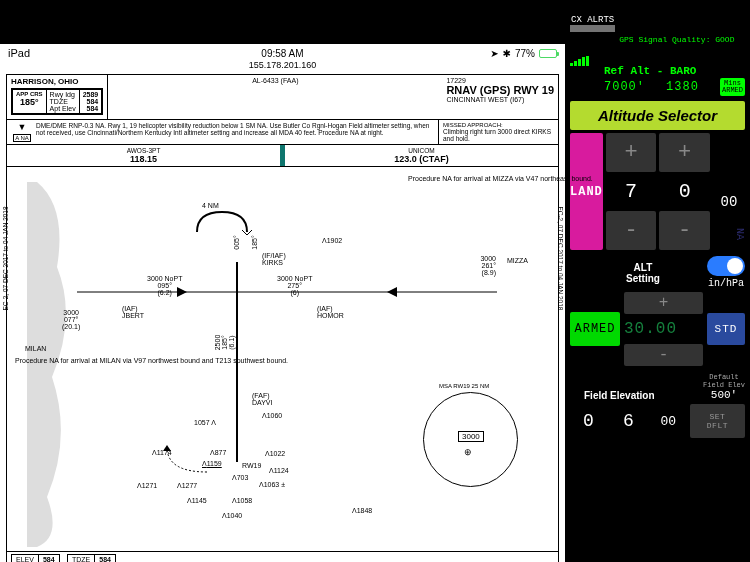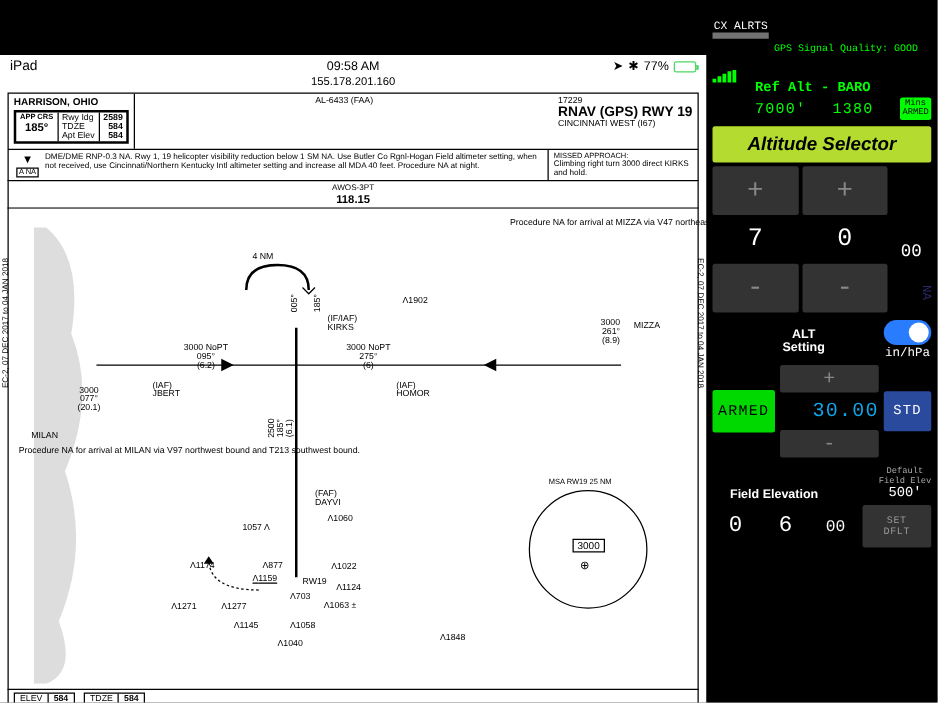--- a/index.html
+++ b/index.html
@@ -85,21 +85,21 @@
     
     .control-panel {
       width: 185px; height:562px;
       background: #000;
       color: #fff;
       font-family: "Courier New", monospace;
       display:flex; flex-direction:column;
       padding:4px 5px;
     }
     .gps-row { display:flex; align-items:center; gap:4px; font-size:9px;}
-    .cx-alerts { color:#fff; font-size:9px; border-bottom:5px solid #737373; padding:0 1px; text-align:center; line-height:1.05;}
+    .cx-alerts { color:#fff; font-size:9px; border-bottom:7px solid #737373; padding:0 1px; text-align:center; line-height:1.05;}
     .gps-good { color:#0f0; font-size:8px;margin-top:31px;}
     .ref-row { display:flex; align-items:center; gap:4px; margin-top:1px;}
     .sig { width:30px; display:flex; align-items:flex-end; gap:1px; height:10px;}
     .sig i { width:3px; background:#0f0;}
     .sig i:nth-child(1){height:3px}.sig i:nth-child(2){height:5px}.sig i:nth-child(3){height:7px}.sig i:nth-child(4){height:9px}.sig i:nth-child(5){height:10px}
     .ref-alt { color:#0f0; font-weight:bold; font-size:11px;margin-top:20px;}
     .readout-row { display:flex; align-items:center; justify-content:space-between; margin-top:1px; padding-left:34px;}
     .readout { color:#0f0; font-size:12px; letter-spacing:1px;}
     .mins-armed { background:#0f0; color:#000; font-size:7px; padding:2px 2px; text-align:center; line-height:1; border-radius:2px;}
     .alt-selector-btn {
@@ -115,21 +115,21 @@
     .digit.small { font-size:14px;}
     .land-btn { background:#d81b9e; color:#fff; text-align:center; font-size:12px; padding:14px 0; border-radius:2px; font-weight:bold; letter-spacing:1px;}
     .na-label { color:#2a2a6a; font-size:10px; writing-mode:vertical-rl; text-align:center; padding:10px 0;}
     .section-label { color:#fff; font-size:10px; text-align:center; margin-top:8px; font-family:Arial,sans-serif; font-weight:bold;}
     .toggle { width:38px; height:20px; background:#2a7cff; border-radius:10px; position:relative; margin-left:auto;}
     .toggle::after { content:''; position:absolute; right:2px; top:2px; width:16px; height:16px; background:#fff; border-radius:50%;}
     .unit-label { color:#fff; font-size:10px;}
     .baro-row { display:flex; gap:4px; align-items:center; margin-top:3px;}
     .armed-btn { background:#00d900; color:#000; font-size:12px; padding:10px 4px; text-align:center; letter-spacing:1px; border-radius:2px; flex:0 0 50px;}
     .baro-col { flex:1; display:flex; flex-direction:column; gap:2px;}
-    .baro-val { color:#0ea5e9; font-size:16px; text-align:right; padding:4px 0; letter-spacing:1px;}
+    .baro-val { color:#15803d; font-size:16px; text-align:left; padding:4px 0; letter-spacing:1px;}
     .std-btn { background:#2a4a9e; color:#fff; font-size:11px; padding:10px 4px; text-align:center; border-radius:2px; flex:0 0 38px; letter-spacing:1px;}
     .sm-pm { background:#333; color:#888; text-align:center; font-size:16px; padding:2px 0; border-radius:2px;}
     .fe-section { margin-top:8px;}
     .fe-header { display:flex; justify-content:space-between; align-items:flex-end;}
     .fe-label { color:#fff; font-size:10px; font-weight:bold; padding-left:14px; font-family:Arial,sans-serif;}
     .fe-default { color:#aaa; font-size:7px; text-align:center; line-height:1.1;}
     .fe-default .v { color:#fff; font-size:11px;}
     .fe-row { display:flex; gap:3px; margin-top:3px; align-items:center;}
     .fe-digit { flex:1; background:transparent; color:#fff; text-align:center; font-size:18px; padding:3px 0; position:relative;}
     .fe-digit.small { font-size:13px;}
@@ -195,20 +195,24 @@
       <div style="font-size:6px">MISSED APPROACH:</div>
       <div>Climbing right turn 3000 direct KIRKS and hold.</div>
     </div>
   </div>
 
   <div class="freq-row">
     <div class="freq-cell">
         <div class="name">AWOS-3PT</div>
         <div class="val">118.15</div>
       </div>
+    <div class="freq-cell">
+        <div class="name">UNICOM</div>
+        <div class="val">123.0 (CTAF)</div>
+      </div>
   </div>
 
   <div class="plan-view">
     <svg class="terrain" viewBox="0 0 90 370">
       <path d="M10 5 Q40 30 30 90 Q50 140 25 200 Q45 260 20 320 Q35 360 10 370 L0 370 L0 5 Z"></path>
     </svg>
     <div class="side-text-l">EC-2,  07 DEC 2017  to  04 JAN 2018</div>
     <div class="side-text-r">EC-2,  07 DEC 2017  to  04 JAN 2018</div>
 
     <div class="planlabel" style="right:30px;top:8px;width:120px;text-align:right">Procedure NA for arrival at MIZZA via V47 northeast bound.</div>
@@ -327,20 +331,23 @@
   <div class="readout-row">
     <span class="readout">7000'</span>
     <span class="readout">1380</span>
     <div class="mins-armed" style="white-space:pre">Mins
 ARMED</div>
   </div>
 
   <div class="alt-selector-btn">Altitude Selector</div>
 
   <div class="picker-row">
+    <div class="picker-col narrow">
+      <div class="land-btn" style="height:100%;display:flex;align-items:center;justify-content:center">LAND</div>
+    </div>
     <div class="picker-col">
       <div class="pm-btn">+</div>
       <div class="digit">7</div>
       <div class="pm-btn">-</div>
     </div>
     <div class="picker-col">
       <div class="pm-btn">+</div>
       <div class="digit">0</div>
       <div class="pm-btn">-</div>
     </div>

